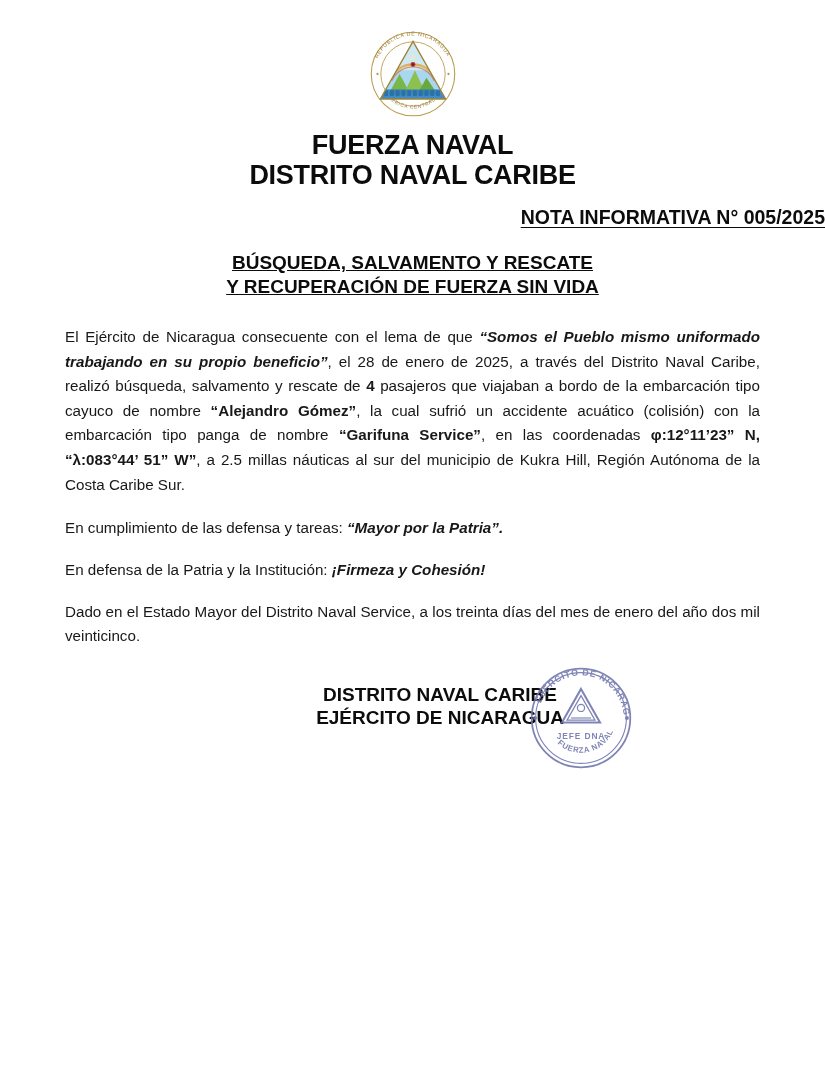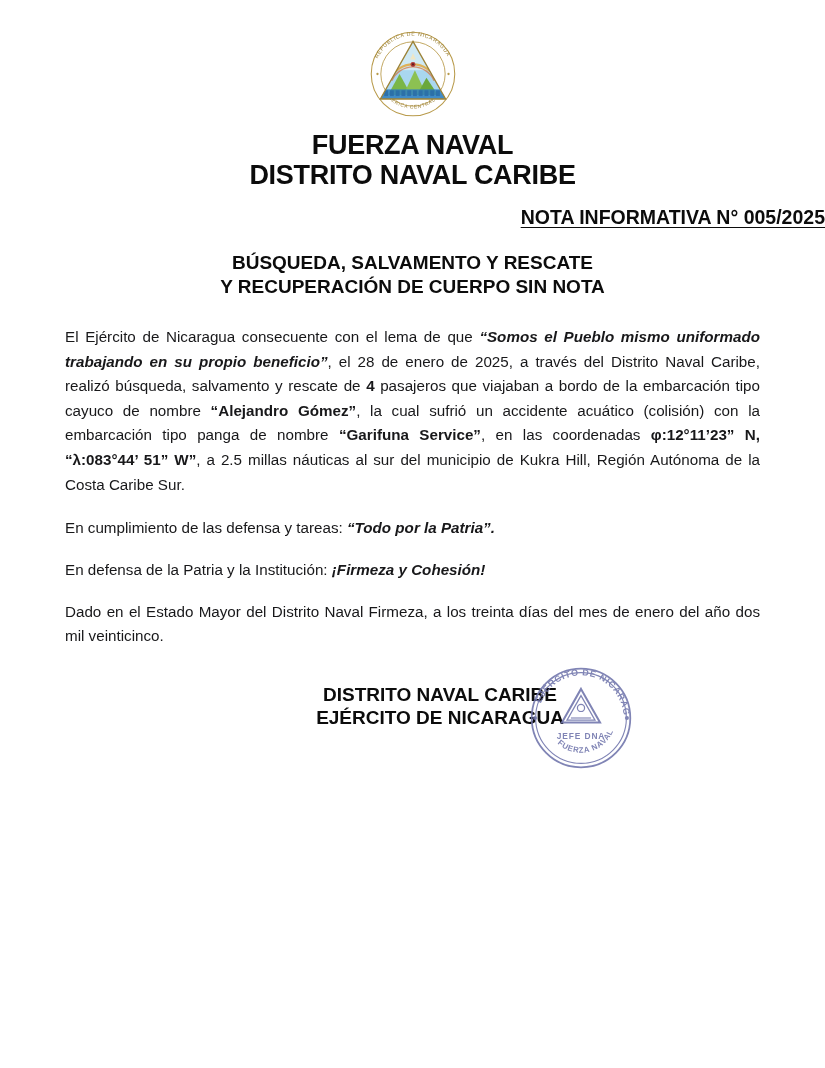--- a/index.html
+++ b/index.html
@@ -61,20 +61,21 @@
     text-underline-offset: 3px;
   }
 
   .subject {
     text-align: center;
     font-weight: bold;
     font-size: 19px;
     line-height: 1.25;
     margin-top: 22px;
     color: #0c0c0c;
+    text-decoration: underline;
   }
   .subject .l2 { display:block; }
 
   
   .body {
     margin: 0 65px 0 65px;
     padding-top: 26px;
   }
   .body p {
     text-align: justify;
@@ -177,35 +178,35 @@
     <span>FUERZA NAVAL</span>
     <span class="line2">DISTRITO NAVAL CARIBE</span>
   </div>
 
   <div class="note-no">
     <span class="u">NOTA INFORMATIVA N° 005/2025</span>
   </div>
 
   <div class="subject">
     <span>BÚSQUEDA, SALVAMENTO Y RESCATE</span>
-    <span class="l2">Y RECUPERACIÓN DE CUERPO SIN NOTA</span>
+    <span class="l2">Y RECUPERACIÓN DE FUERZA SIN VIDA</span>
   </div>
 
   <div class="body">
 
     <p><span>El Ejército de Nicaragua consecuente con el lema de que </span><span class="bi">“Somos el Pueblo mismo uniformado trabajando en su propio beneficio”</span><span>, el 28 de enero de 2025, a través del Distrito Naval Caribe, realizó búsqueda, salvamento y rescate de </span><b>4</b><span> pasajeros que viajaban a bordo de la embarcación tipo cayuco de nombre </span><b>“Alejandro Gómez”</b><span>, la cual sufrió un accidente acuático (colisión) con la embarcación tipo panga de nombre </span><b>“Garifuna Service”</b><span>, en las coordenadas </span><b>φ:12°11’23” N, “λ:083°44’ 51” W”</b><span>, a 2.5 millas náuticas al sur del municipio de Kukra Hill, Región Autónoma de la Costa Caribe Sur.</span></p>
 
 
 
 
-    <p class="tight"><span>En cumplimiento de las defensa y tareas: </span><span class="bi">“Todo por la Patria”.</span></p>
+    <p class="tight"><span>En cumplimiento de las defensa y tareas: </span><span class="bi">“Mayor por la Patria”.</span></p>
 
     <p class="tight"><span>En defensa de la Patria y la Institución: </span><span class="bi">¡Firmeza y Cohesión!</span></p>
 
-    <p>Dado en el Estado Mayor del Distrito Naval Firmeza, a los treinta días del mes de enero del año dos mil veinticinco.</p>
+    <p>Dado en el Estado Mayor del Distrito Naval Service, a los treinta días del mes de enero del año dos mil veinticinco.</p>
 
     <div class="sign-block">
       <div class="sign-names">
         <span>DISTRITO NAVAL CARIBE</span>
         <span class="l2">EJÉRCITO DE NICARAGUA</span>
       </div>
 
       <svg class="stamp" viewBox="0 0 100 100">
         <defs>
           <path id="stampTop" d="M 50,50 m -38,0 a 38,38 0 1,1 76,0" fill="none"></path>

